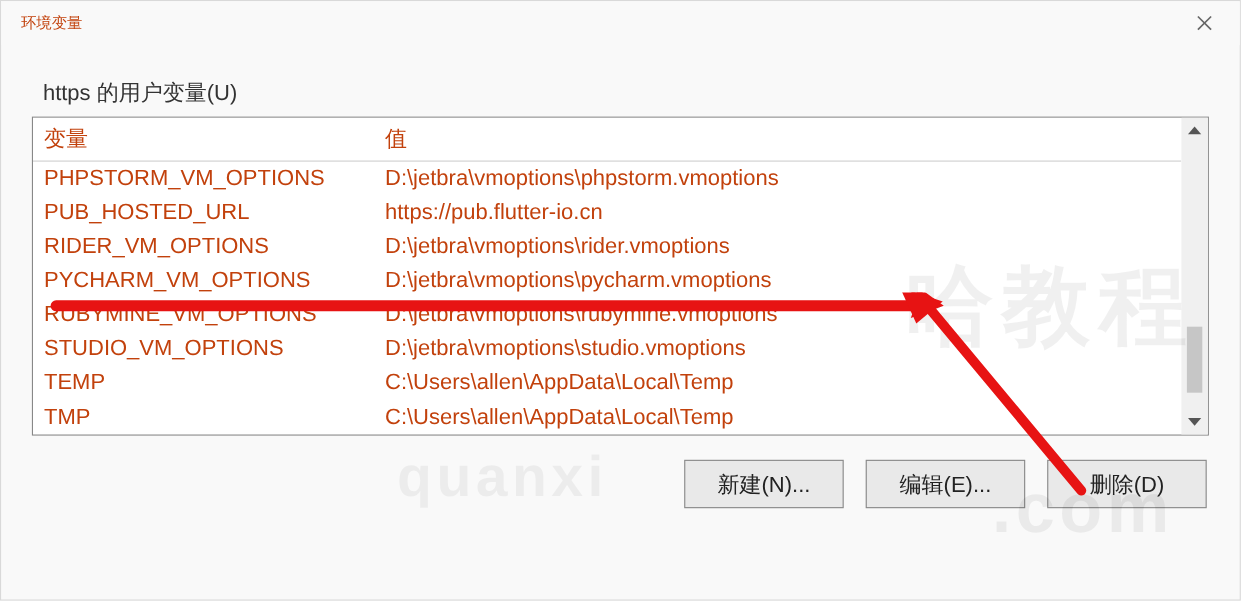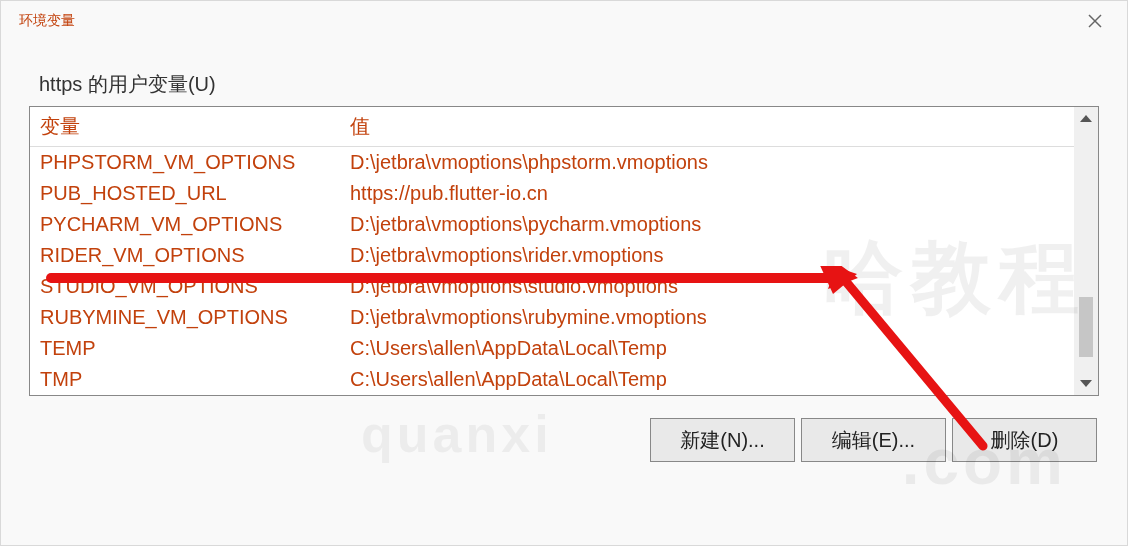--- a/index.html
+++ b/index.html
@@ -116,21 +116,21 @@
       width: 0;
       height: 0;
       border-left: 6px solid transparent;
       border-right: 6px solid transparent;
     }
     .scroll-arrow.up { border-bottom: 7px solid #555; margin-top: 4px; }
     .scroll-arrow.down { border-top: 7px solid #555; margin-bottom: 4px; }
     .actions {
       display: flex;
       justify-content: flex-end;
-      gap: 6px;
+      gap: 20px;
       margin-top: 22px;
       padding-right: 2px;
     }
     .btn {
       min-width: 145px;
       height: 44px;
       border: 1px solid #888;
       background: #e9e9e9;
       font-size: 20px;
       color: #222;
@@ -189,34 +189,34 @@
           <tbody>
             <tr>
               <td>PHPSTORM_VM_OPTIONS</td>
               <td>D:\jetbra\vmoptions\phpstorm.vmoptions</td>
             </tr>
             <tr>
               <td>PUB_HOSTED_URL</td>
               <td>https://pub.flutter-io.cn</td>
             </tr>
             <tr>
+              <td>RIDER_VM_OPTIONS</td>
+              <td>D:\jetbra\vmoptions\rider.vmoptions</td>
+            </tr>
+            <tr>
               <td>PYCHARM_VM_OPTIONS</td>
               <td>D:\jetbra\vmoptions\pycharm.vmoptions</td>
             </tr>
             <tr>
-              <td>RIDER_VM_OPTIONS</td>
-              <td>D:\jetbra\vmoptions\rider.vmoptions</td>
+              <td>RUBYMINE_VM_OPTIONS</td>
+              <td>D:\jetbra\vmoptions\rubymine.vmoptions</td>
             </tr>
             <tr>
               <td>STUDIO_VM_OPTIONS</td>
               <td>D:\jetbra\vmoptions\studio.vmoptions</td>
-            </tr>
-            <tr>
-              <td>RUBYMINE_VM_OPTIONS</td>
-              <td>D:\jetbra\vmoptions\rubymine.vmoptions</td>
             </tr>
             <tr>
               <td>TEMP</td>
               <td>C:\Users\allen\AppData\Local\Temp</td>
             </tr>
             <tr>
               <td>TMP</td>
               <td>C:\Users\allen\AppData\Local\Temp</td>
             </tr>
           </tbody>

